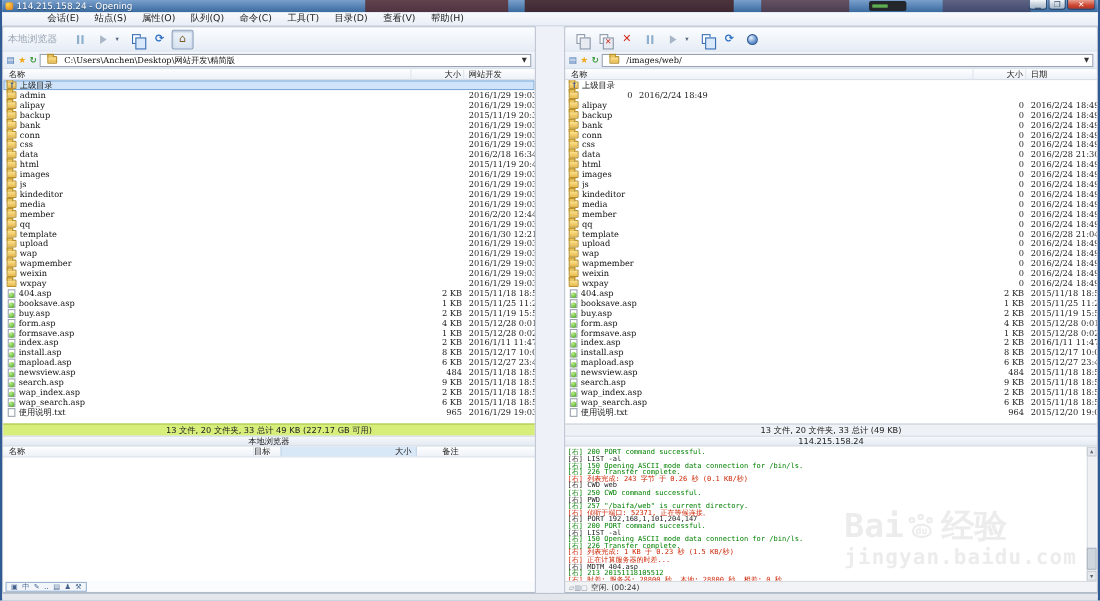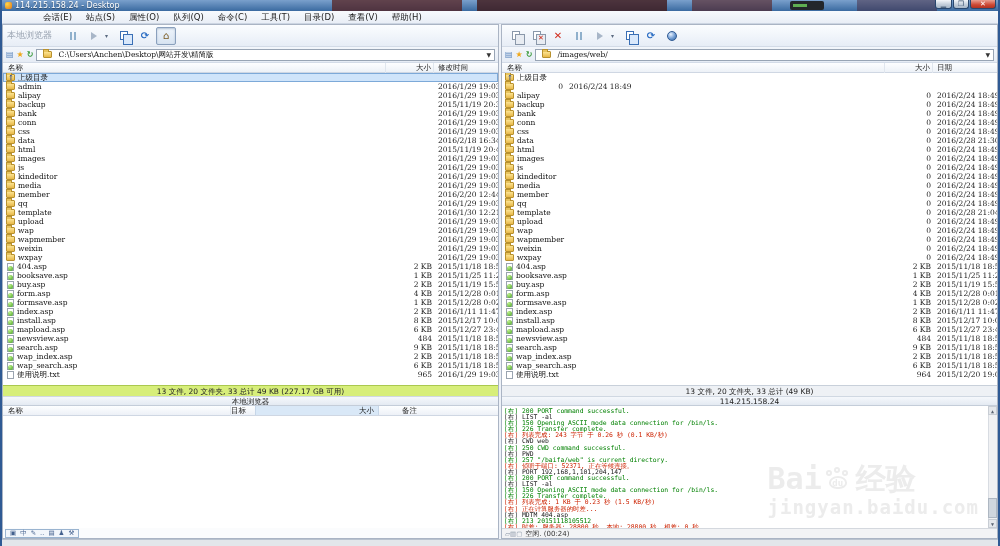--- a/index.html
+++ b/index.html
@@ -20,21 +20,21 @@
   .winbtns { position:absolute; right:2px; top:0; display:flex; gap:1px; z-index:3; }
   .wb { height:9px; border:1px solid #28476e; border-top:none; border-radius:0 0 3px 3px; background:linear-gradient(#f4f7fa,#bfcbd8 60%,#a9b8c8); color:#38506e; font-size:7px; line-height:8px; text-align:center; }
   .wb.min { width:17px; } .wb.max { width:16px; }
   .wb.close { width:26px; background:linear-gradient(#e9a091,#cc4733 60%,#b03322); color:#fff; }
 
   
   .menubar { height:13px; background:linear-gradient(#f7fafd,#e9eef6); border-bottom:1px solid #ccd5e2; display:flex; align-items:center; font-size:8.5px; color:#1c1c1c;padding-left:34px; }
   .menu-item { padding:0 7px; height:13px; line-height:13px; }
 
   
-  .main { display:flex; width:996px; }
+  .main { display:flex; width:996px;gap:12px; }
   .pane { width:497px; background:#fff; border:1px solid #aab4c4; display:flex; flex-direction:column; }
   .gap { width:2px; background:#eef2f8; }
 
   
   .toolbar { height:22px; background:linear-gradient(#fbfdff,#e7edf6); border-bottom:1px solid #d3dbe7; display:flex; align-items:center; padding-left:4px; gap:1px; flex:none; }
   .tb-label { color:#9aa4b2; font-size:9px; margin-right:10px; }
   .tbtn { width:20px; height:18px; display:flex; align-items:center; justify-content:center; border:1px solid transparent; border-radius:2px; }
   .tbtn.pressed { border-color:#8aa0bd; background:linear-gradient(#eef4fb,#d8e4f2); box-shadow:inset 0 1px 2px rgba(70,100,140,.35); }
   .pausebars { width:2px; height:8px; background:#8fb0cc; box-shadow:4px 0 0 #8fb0cc; margin-right:4px; }
   .tri { width:0; height:0; border-left:6px solid #a8b6c8; border-top:4px solid transparent; border-bottom:4px solid transparent; }
@@ -121,21 +121,21 @@
 
 <div class="win">
 
   <div class="titlebar">
     <span class="patch p1"></span>
     <span class="patch p2"></span>
     <span class="patch p3"></span>
     <span class="patch p4"></span>
     <span class="pwidget"></span>
     <span class="app-ico"></span>
-    <span class="title">114.215.158.24 - Desktop</span>
+    <span class="title">114.215.158.24 - Opening</span>
     <span class="winbtns">
       <span class="wb min">▁</span>
       <span class="wb max">❐</span>
       <span class="wb close">✕</span>
     </span>
   </div>
 
   <div class="menubar" id="menubar">
       <span class="menu-item">会话(E)</span>
       <span class="menu-item">站点(S)</span>
@@ -176,21 +176,21 @@
         <span class="pb-ico go-g">↻</span>
         <span class="pathbox">
           <span class="ficon fold"></span>
           <span class="ptext">C:\Users\Anchen\Desktop\网站开发\精简版</span>
           <span class="dd">▼</span>
         </span>
       </div>
       <div class="lhead">
         <span class="h-name">名称</span>
         <span class="h-size">大小</span>
-        <span class="h-date">修改时间</span>
+        <span class="h-date">网站开发</span>
       </div>
       <div class="flist" id="list-left">
           <div class="frow sel">
             <span class="ficon fold parent"></span>
             <span class="fname">上级目录</span>
             <span class="fsize"></span>
             <span class="fdate"></span>
           </div>
           <div class="frow">
             <span class="ficon fold"></span>

